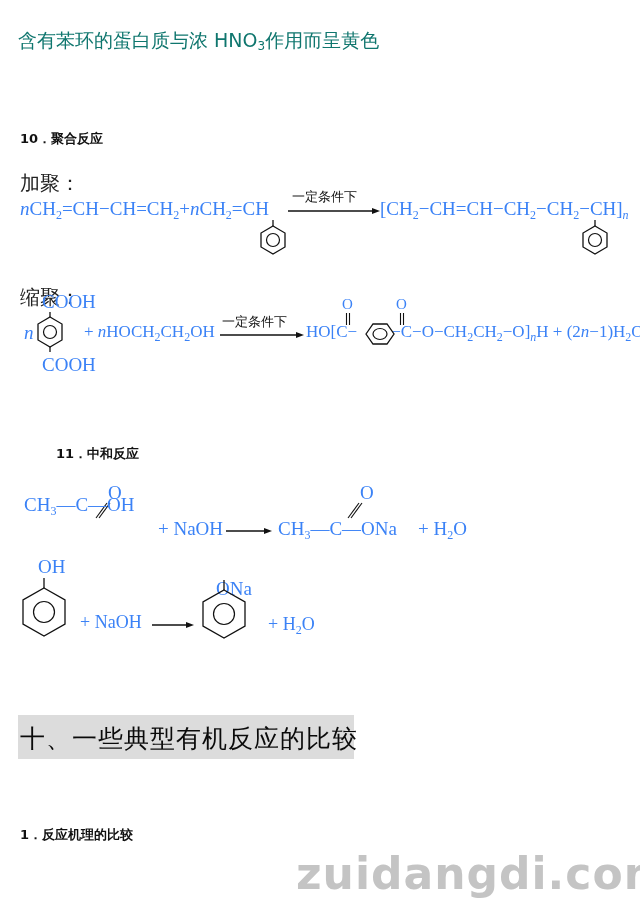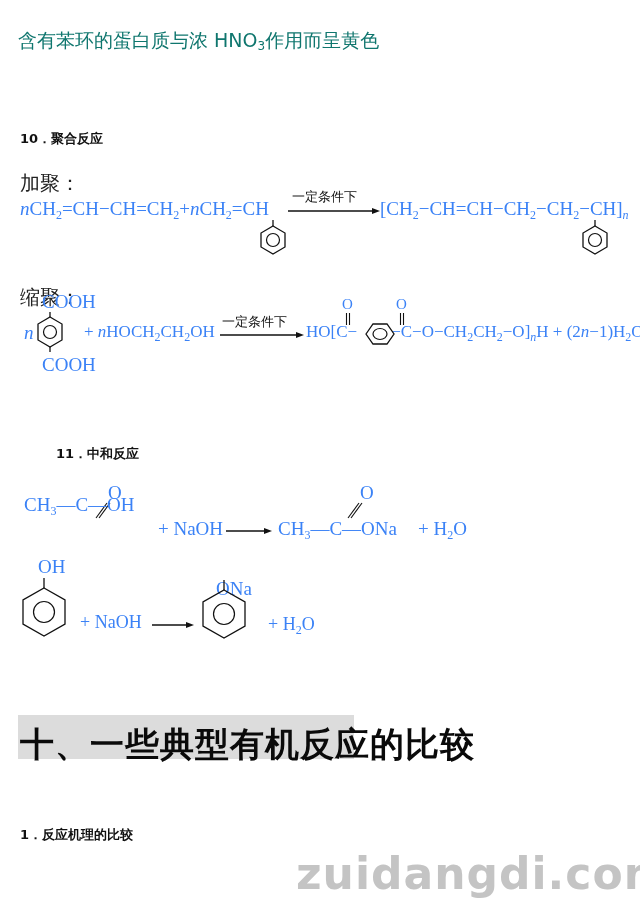--- a/index.html
+++ b/index.html
@@ -12,21 +12,21 @@
   .intro sub { font-size: 12px; vertical-align: -3px; }
   .h2 { font-size: 13px; font-weight: bold; color: #111; white-space: nowrap; }
   .label { font-size: 20px; color: #222; font-family: "DejaVu Serif", serif; }
   .chem { font-family: "Liberation Serif", serif; font-size: 19px; color: #3b82f6; white-space: nowrap; }
   .chem sub { font-size: 12px; vertical-align: -4px; }
   .chem i { font-style: italic; }
   .cond { font-family: Liberation Serif, serif; font-size: 13px; }
   .section-banner {
     left: 18px; top: 715px; width: 336px; height: 44px; background: #dcdcdc;
   }
-  .section-title { left: 20px; top: 722px; font-size: 34px; font-weight: bold; color: #0a0a0a; white-space: nowrap; letter-spacing: 1px;}
+  .section-title { left: 20px; top: 722px; font-size: 25px; font-weight: normal; color: #0a0a0a; white-space: nowrap; letter-spacing: 1px;}
   .watermark {
     left: 296px; top: 848px; font-family: "DejaVu Sans", sans-serif; font-weight: bold;
     font-size: 44px; color: #c4c4c4; letter-spacing: 1px; white-space: nowrap;
   }
   svg { position: absolute; overflow: visible; }
 </style>
 </head>
 <body>
 
 <div class="abs intro"><span>含有苯环的蛋白质与浓 HNO</span><sub>3</sub><span>作用而呈黄色</span></div>

